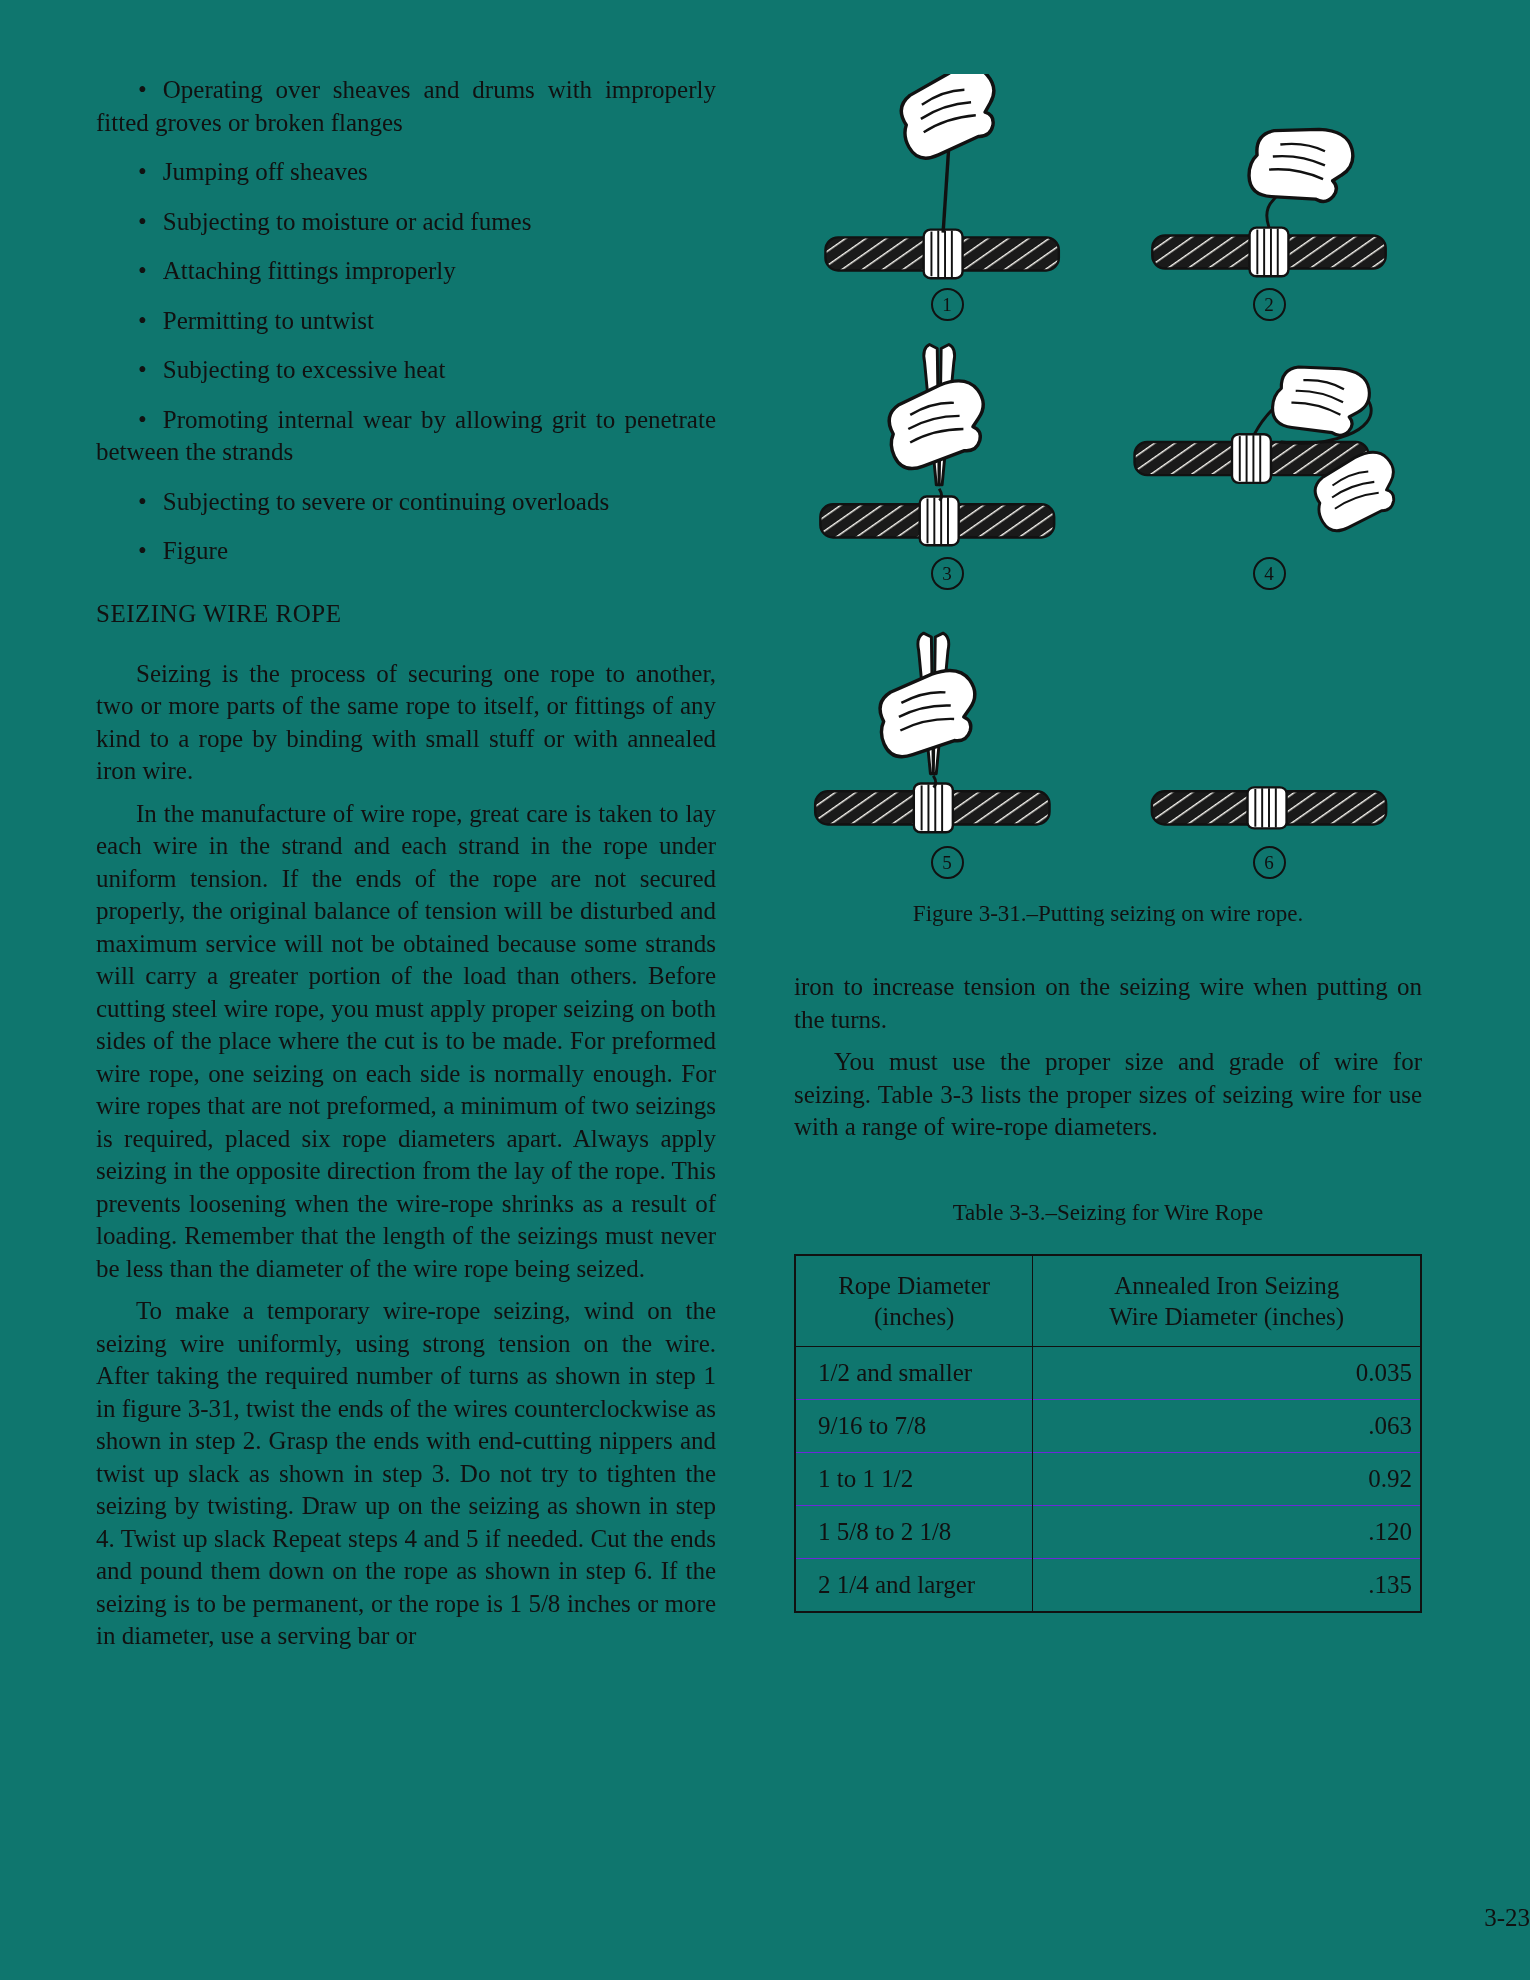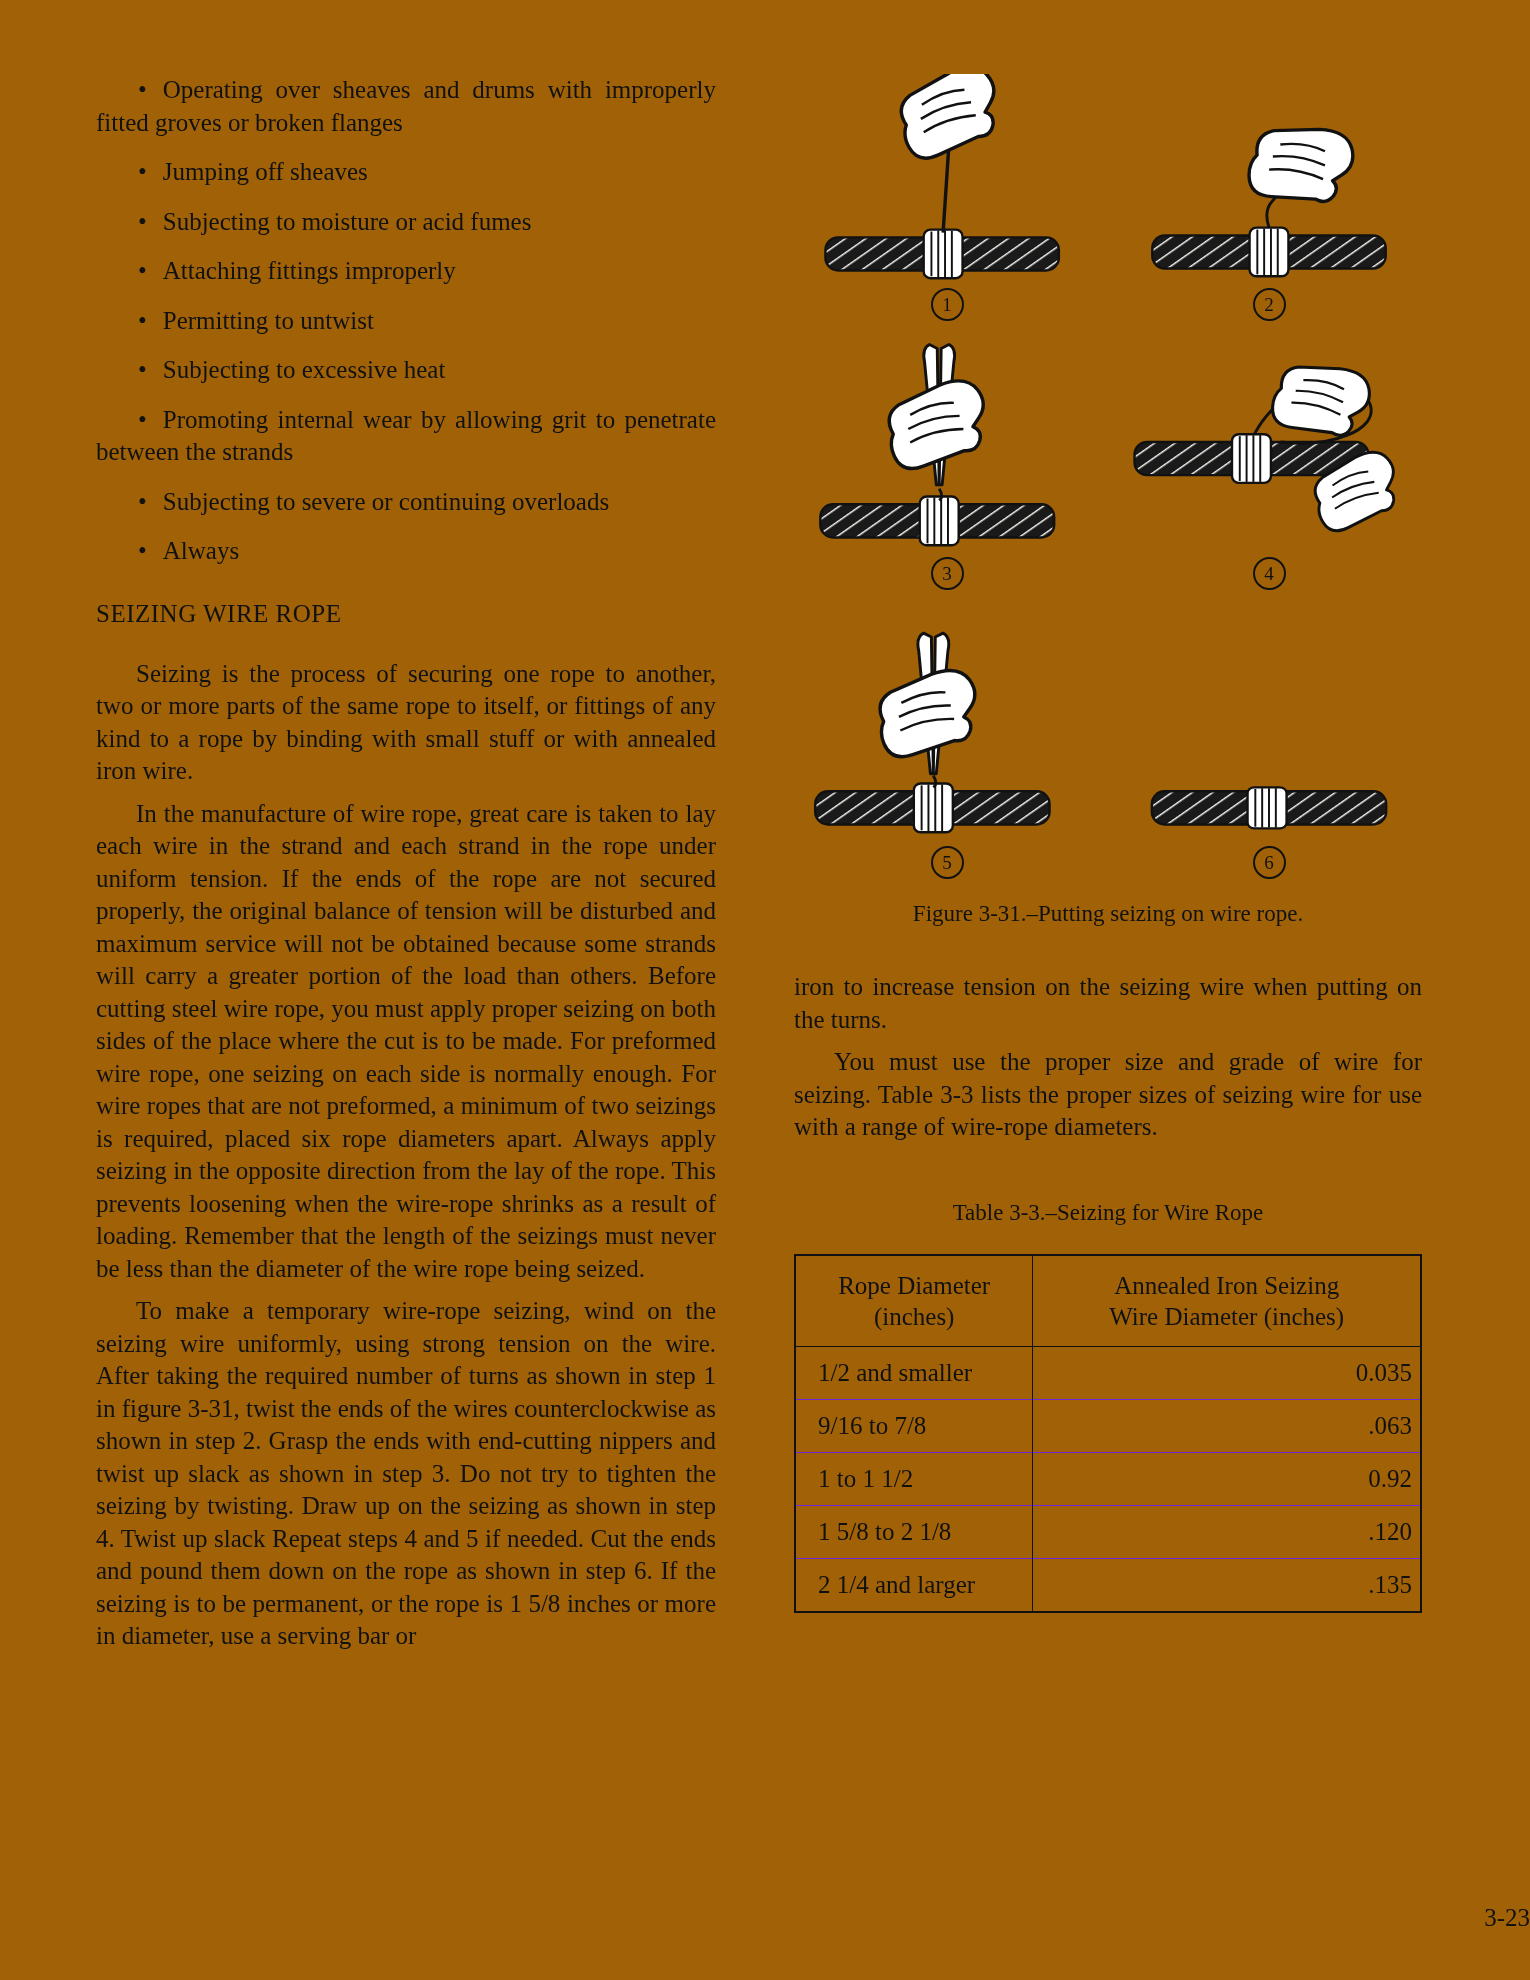--- a/index.html
+++ b/index.html
@@ -6,21 +6,21 @@
   html, body { background: #ffffff; }
   body {
     font-family: "Liberation Serif", "DejaVu Serif", serif;
     color: #111;
   }
   .page {
     position: relative;
     width: 1530px;
     height: 1980px;
     margin: 0 auto;
-    background: #a16207;
+    background: #0f766e;
     padding: 74px 92px 0 96px;
     overflow: hidden;
   }
   .columns { display: flex; gap: 78px; }
   .col-left  { width: 620px; flex: none; }
   .col-right { width: 628px; flex: none; }
 
   
   .bullet-item {
     font-size: 25px;
@@ -166,21 +166,21 @@
       <p class="bullet-item">
         <span class="dot">•</span><span>Subjecting to excessive heat</span>
       </p>
       <p class="bullet-item">
         <span class="dot">•</span><span>Promoting internal wear by allowing grit to penetrate between the strands</span>
       </p>
       <p class="bullet-item">
         <span class="dot">•</span><span>Subjecting to severe or continuing overloads</span>
       </p>
       <p class="bullet-item">
-        <span class="dot">•</span><span>Always</span>
+        <span class="dot">•</span><span>Figure</span>
       </p>
 
       <h2 class="section-heading">SEIZING WIRE ROPE</h2>
 
       <p class="para indent">Seizing is the process of securing one rope to another, two or more parts of the same rope to itself, or fittings of any kind to a rope by binding with small stuff or with annealed iron wire.</p>
       <p class="para indent">In the manufacture of wire rope, great care is taken to lay each wire in the strand and each strand in the rope under uniform tension. If the ends of the rope are not secured properly, the original balance of tension will be disturbed and maximum service will not be obtained because some strands will carry a greater portion of the load than others. Before cutting steel wire rope, you must apply proper seizing on both sides of the place where the cut is to be made. For preformed wire rope, one seizing on each side is normally enough. For wire ropes that are not preformed, a minimum of two seizings is required, placed six rope diameters apart. Always apply seizing in the opposite direction from the lay of the rope. This prevents loosening when the wire-rope shrinks as a result of loading. Remember that the length of the seizings must never be less than the diameter of the wire rope being seized.</p>
       <p class="para indent">To make a temporary wire-rope seizing, wind on the seizing wire uniformly, using strong tension on the wire. After taking the required number of turns as shown in step 1 in figure 3-31, twist the ends of the wires counterclockwise as shown in step 2. Grasp the ends with end-cutting nippers and twist up slack as shown in step 3. Do not try to tighten the seizing by twisting. Draw up on the seizing as shown in step 4. Twist up slack Repeat steps 4 and 5 if needed. Cut the ends and pound them down on the rope as shown in step 6. If the seizing is to be permanent, or the rope is 1 5/8 inches or more in diameter, use a serving bar or</p>
     </div>
 
     <div class="col-right">

